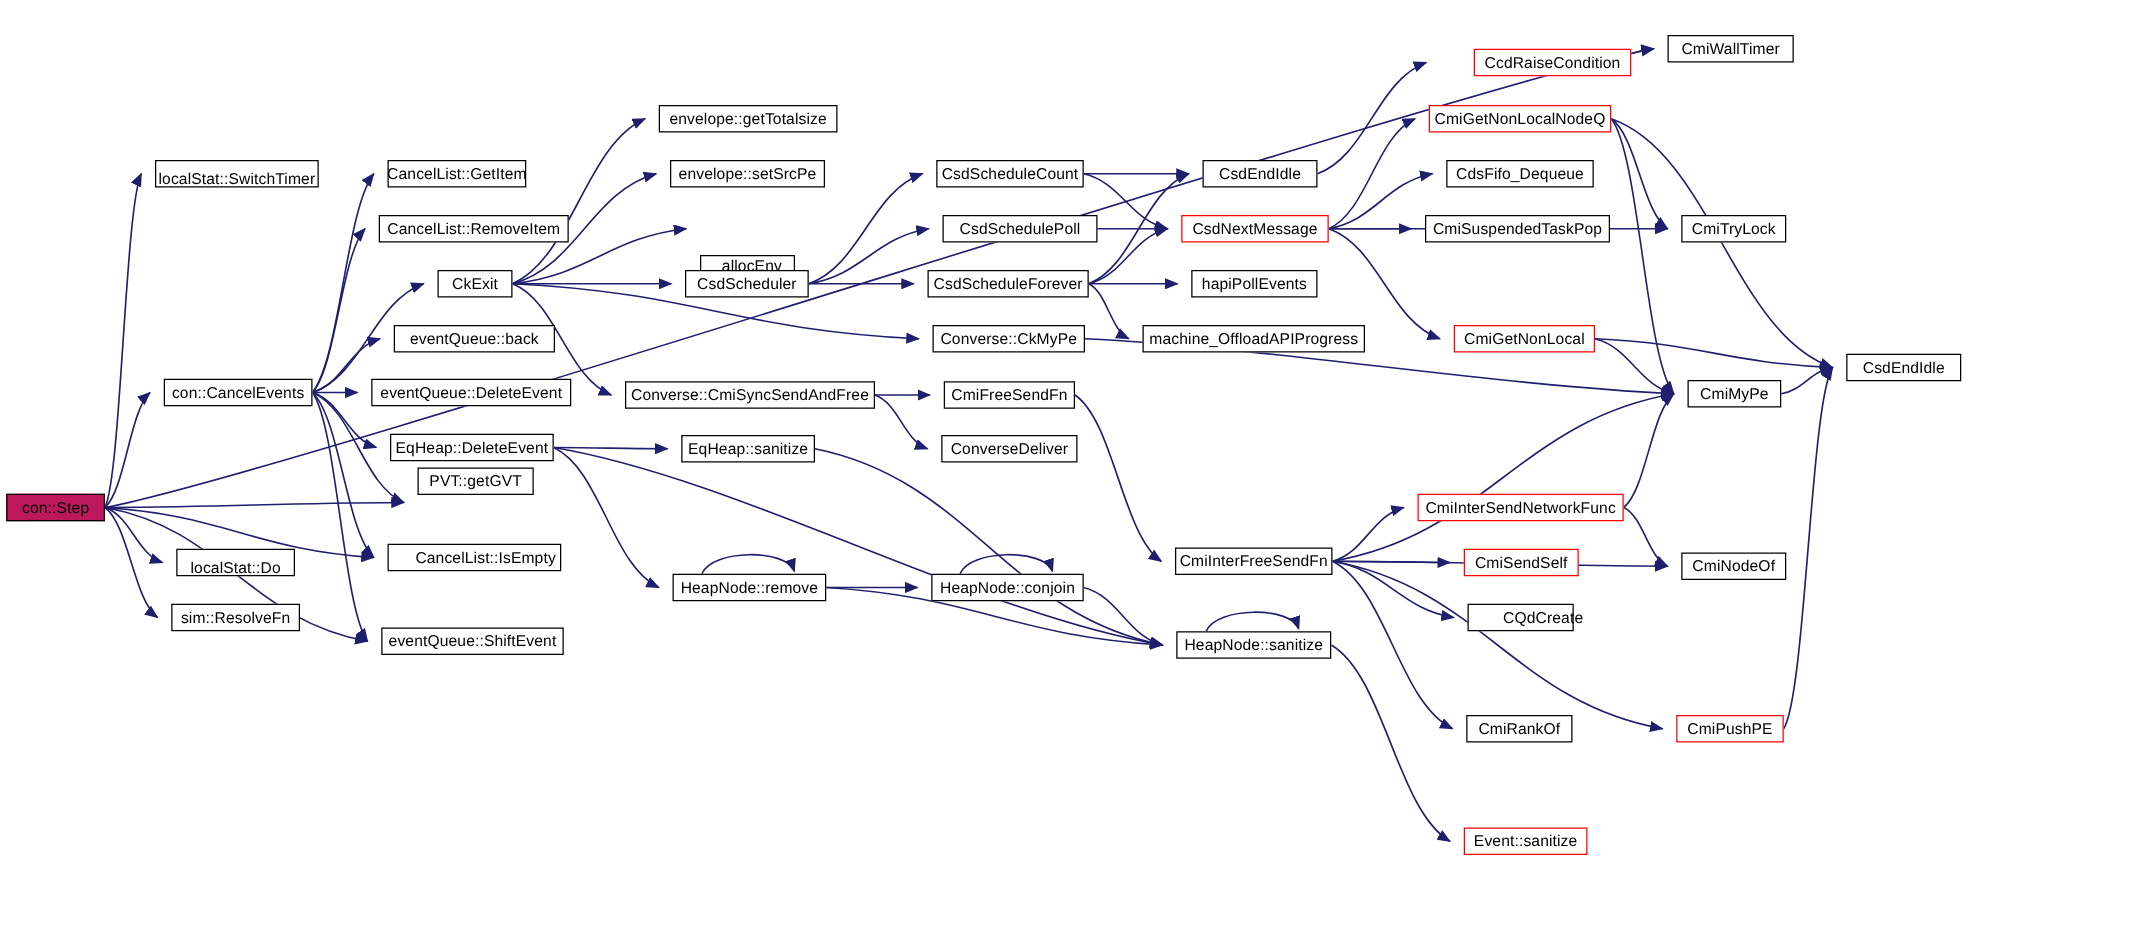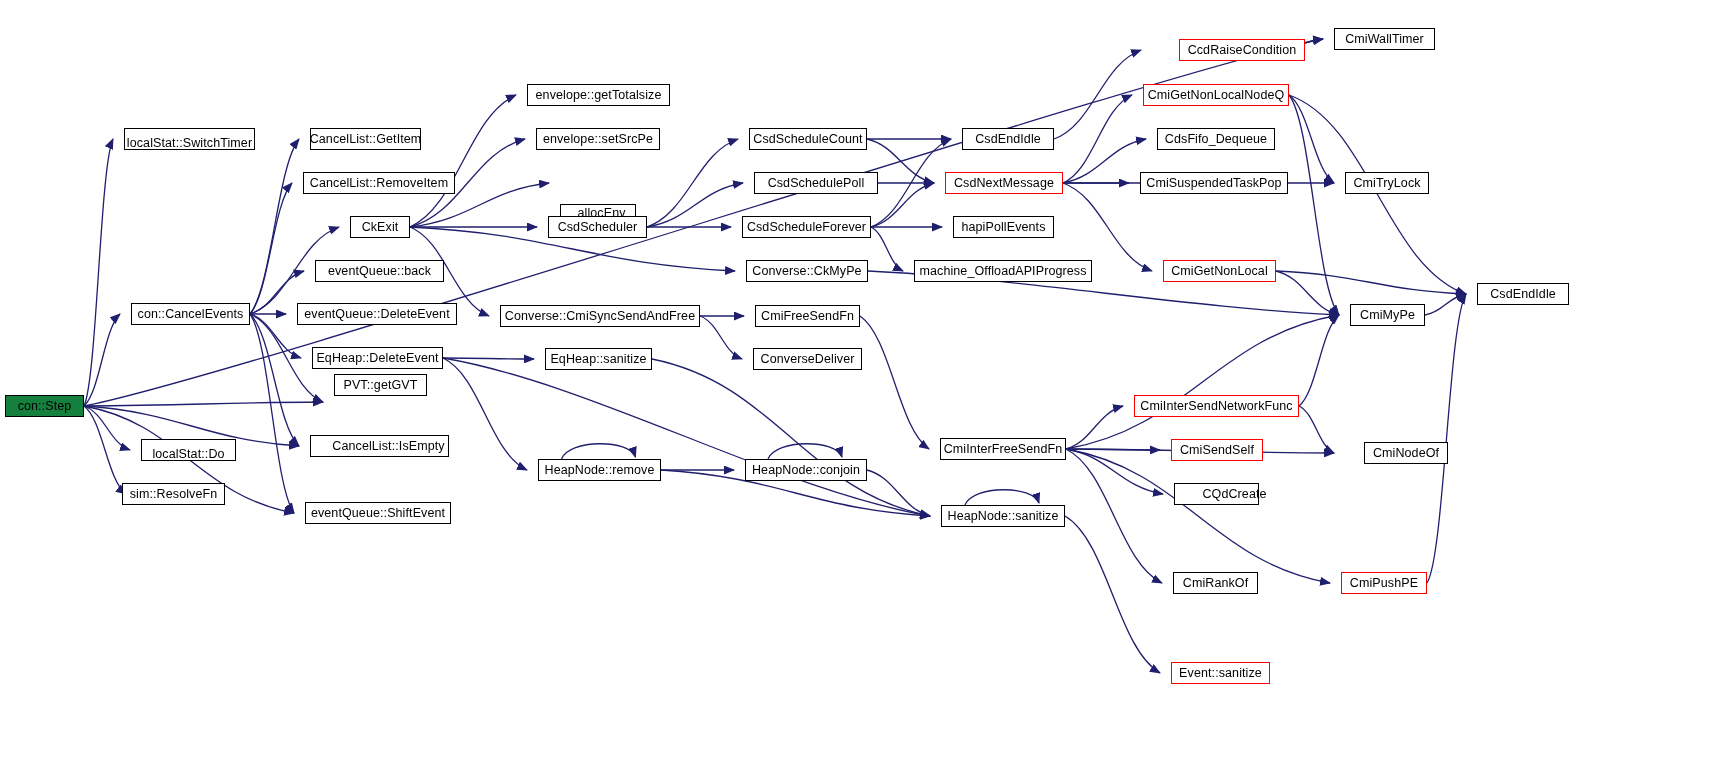--- a/index.html
+++ b/index.html
@@ -3,21 +3,21 @@
 <meta charset="utf-8">
 <style>
   html,body{margin:0;padding:0;background:#ffffff;}
   #canvas{position:relative;width:1725px;height:757px;background:#ffffff;
           font-family:"Liberation Sans","DejaVu Sans",sans-serif;overflow:hidden;}
   #edges{position:absolute;left:0;top:0;width:1725px;height:757px;}
   .node{position:absolute;box-sizing:border-box;border:1px solid #000000;background:#ffffff;
         display:flex;align-items:center;justify-content:center;white-space:nowrap;
         font-size:12.5px;color:#000000;line-height:1;letter-spacing:.1px;}
   .node.red{border-color:#ff0000;}
-  .node.root{background:#15803d;border-color:#000000;}
+  .node.root{background:#be185d;border-color:#000000;}
 </style>
 </head>
 <body>
 
 <div id="canvas">
   <svg id="edges" viewBox="0 0 1725 757" xmlns="http://www.w3.org/2000/svg">
     <defs>
       <marker id="ah" markerWidth="11" markerHeight="9" refX="10" refY="4.5" orient="auto" markerUnits="userSpaceOnUse">
         <path d="M0,0 L11,4.5 L0,9 z" fill="#1f1f6e"></path>
       </marker>
@@ -102,21 +102,21 @@
       </div>
       <div class="node" style="left: 124px; top: 128px; width: 131px; height: 22px; align-items: flex-end;">
         <span>localStat::SwitchTimer</span>
       </div>
       <div class="node" style="left: 131px; top: 303px; width: 119px; height: 22px;">
         <span>con::CancelEvents</span>
       </div>
       <div class="node" style="left: 141px; top: 439px; width: 95px; height: 22px; align-items: flex-end;">
         <span>localStat::Do</span>
       </div>
-      <div class="node" style="left: 122px; top: 483px; width: 103px; height: 22px;">
+      <div class="node" style="left: 137px; top: 483px; width: 103px; height: 22px;">
         <span>sim::ResolveFn</span>
       </div>
       <div class="node" style="left: 310px; top: 128px; width: 111px; height: 22px;">
         <span>CancelList::GetItem</span>
       </div>
       <div class="node" style="left: 303px; top: 172px; width: 152px; height: 22px;">
         <span>CancelList::RemoveItem</span>
       </div>
       <div class="node" style="left: 350px; top: 216px; width: 60px; height: 22px;">
         <span>CkExit</span>
@@ -231,21 +231,21 @@
       </div>
       <div class="node" style="left: 1334px; top: 28px; width: 101px; height: 22px;">
         <span>CmiWallTimer</span>
       </div>
       <div class="node" style="left: 1345px; top: 172px; width: 84px; height: 22px;">
         <span>CmiTryLock</span>
       </div>
       <div class="node" style="left: 1350px; top: 304px; width: 75px; height: 22px;">
         <span>CmiMyPe</span>
       </div>
-      <div class="node" style="left: 1345px; top: 442px; width: 84px; height: 22px; margin-left: 19px;">
+      <div class="node" style="left: 1345px; top: 442px; width: 84px; height: 22px;">
         <span>CmiNodeOf</span>
       </div>
       <div class="node red" style="left: 1341px; top: 572px; width: 86px; height: 22px;">
         <span>CmiPushPE</span>
       </div>
       <div class="node" style="left: 1477px; top: 283px; width: 92px; height: 22px;">
         <span>CsdEndIdle</span>
       </div>
     </div>
 </div>

